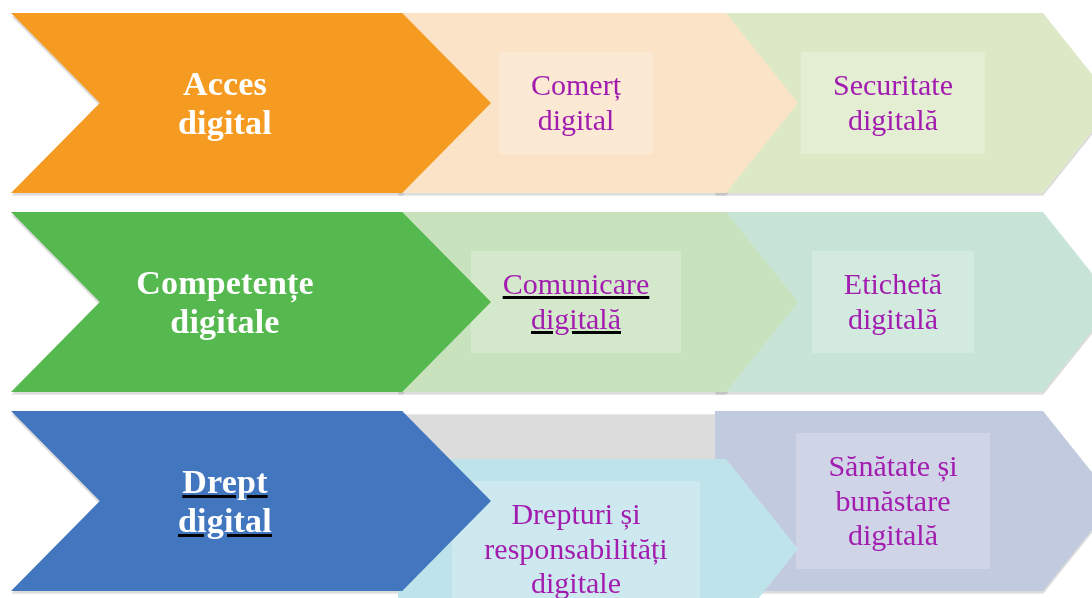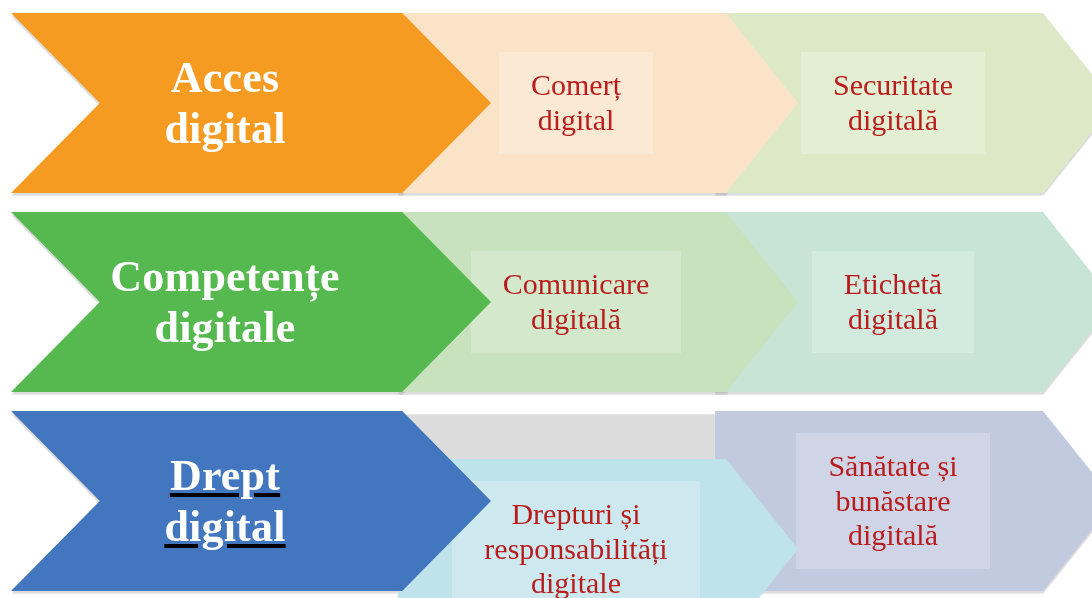--- a/index.html
+++ b/index.html
@@ -79,28 +79,28 @@
     text-align: center;
     line-height: 1.16;
     white-space: pre-line;
     padding: 0 6px;
   }
 
   
   .chevron.primary .chevron-label {
     color: #ffffff;
     font-weight: bold;
-    font-size: 44px;
+    font-size: 34px;
     letter-spacing: 0.2px;
     margin-right: 52px;
   }
 
   
   .chevron.secondary .chevron-label {
-    color: #b91c1c;
+    color: #a21caf;
     font-weight: normal;
     font-size: 30px;
     margin-right: 44px;
   }
 
   
   .chevron.secondary .text-backdrop {
     position: absolute;
     z-index: 1;
     background: rgba(255, 255, 255, 0.22);
@@ -160,21 +160,21 @@
 
   <div class="chevron-row row-1">
 
     <div class="shadow-layer notched col-0"></div>
     <div class="chevron notched primary col-0" style="background: rgb(85, 185, 79); font-family: Liberation Serif, serif;">
       <span class="chevron-label">Competențe
 digitale</span>
     </div>
 
     <div class="shadow-layer flat-left col-1"></div>
-    <div class="chevron flat-left secondary col-1" style="background: rgb(200, 226, 190);">
+    <div class="chevron flat-left secondary col-1" style="background: rgb(200, 226, 190); text-decoration: underline;">
       <span class="text-backdrop" style="left: 72.6875px; top: 39.2031px; width: 210.625px; height: 101.594px;"></span>
       <span class="chevron-label">Comunicare
 digitală</span>
     </div>
 
     <div class="shadow-layer flat-left col-2"></div>
     <div class="chevron flat-left secondary col-2" style="background: rgb(199, 228, 214);">
       <span class="text-backdrop" style="left: 96.8594px; top: 39.2031px; width: 162.281px; height: 101.594px;"></span>
       <span class="chevron-label">Etichetă
 digitală</span>

